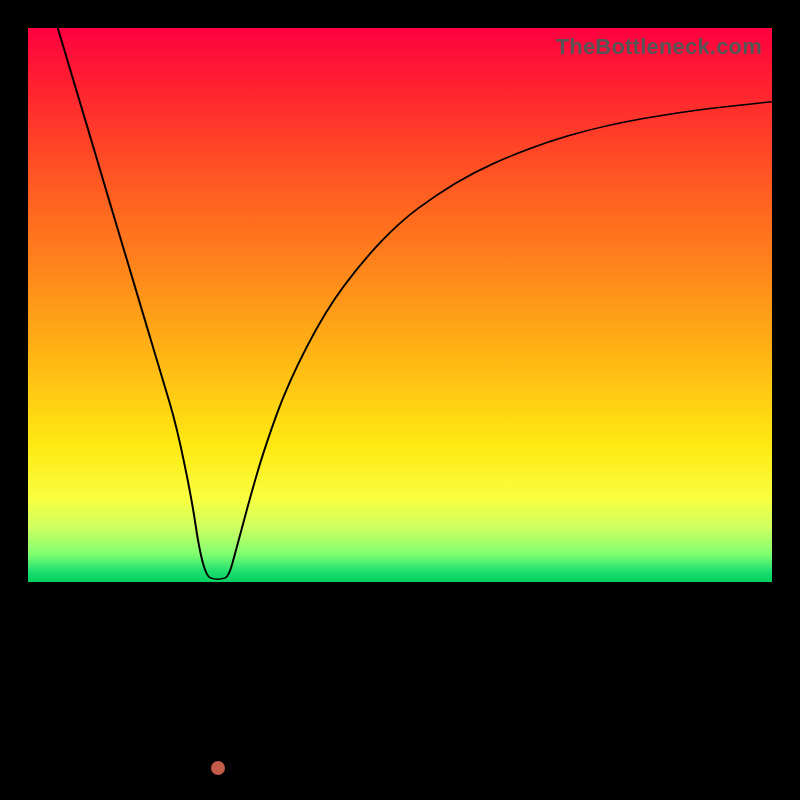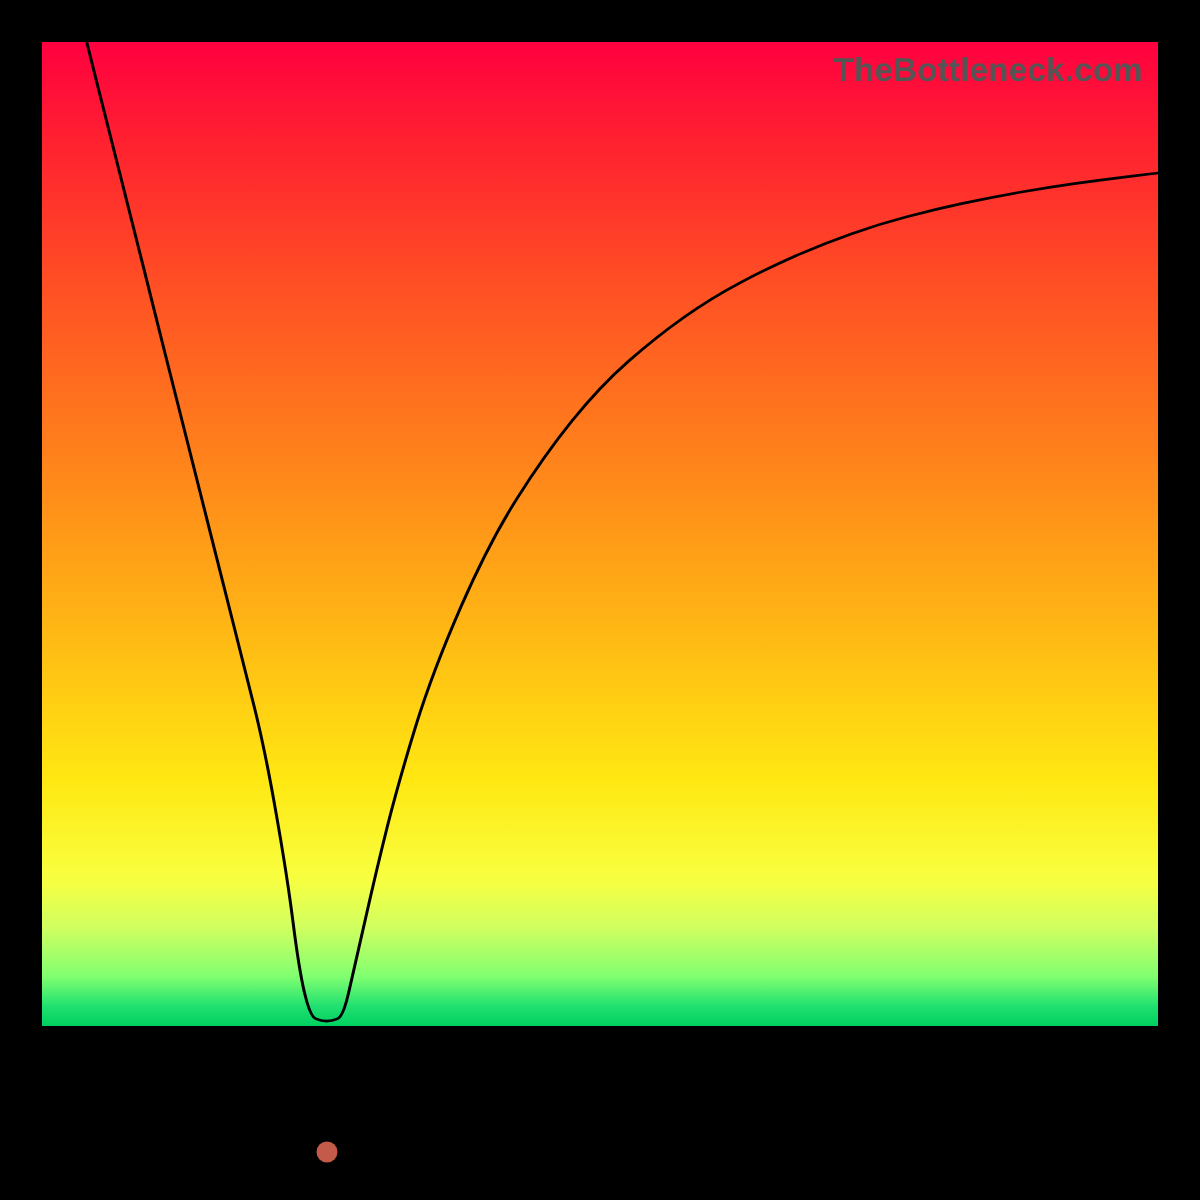--- a/index.html
+++ b/index.html
@@ -8,21 +8,21 @@
     width: 800px;
     height: 800px;
     background: #000;
     position: relative;
   }
   .plot-area {
     position: absolute;
     left: 28px;
     top: 28px;
     width: 744px;
-    height: 656px;
+    height: 554px;
     background: linear-gradient(
       to bottom,
       #ff0040 0%,
       #ff2030 10%,
       #ff5024 25%,
       #ff8a1a 45%,
       #ffb814 60%,
       #ffe812 75%,
       #f8ff40 85%,
       #d0ff60 90%,

